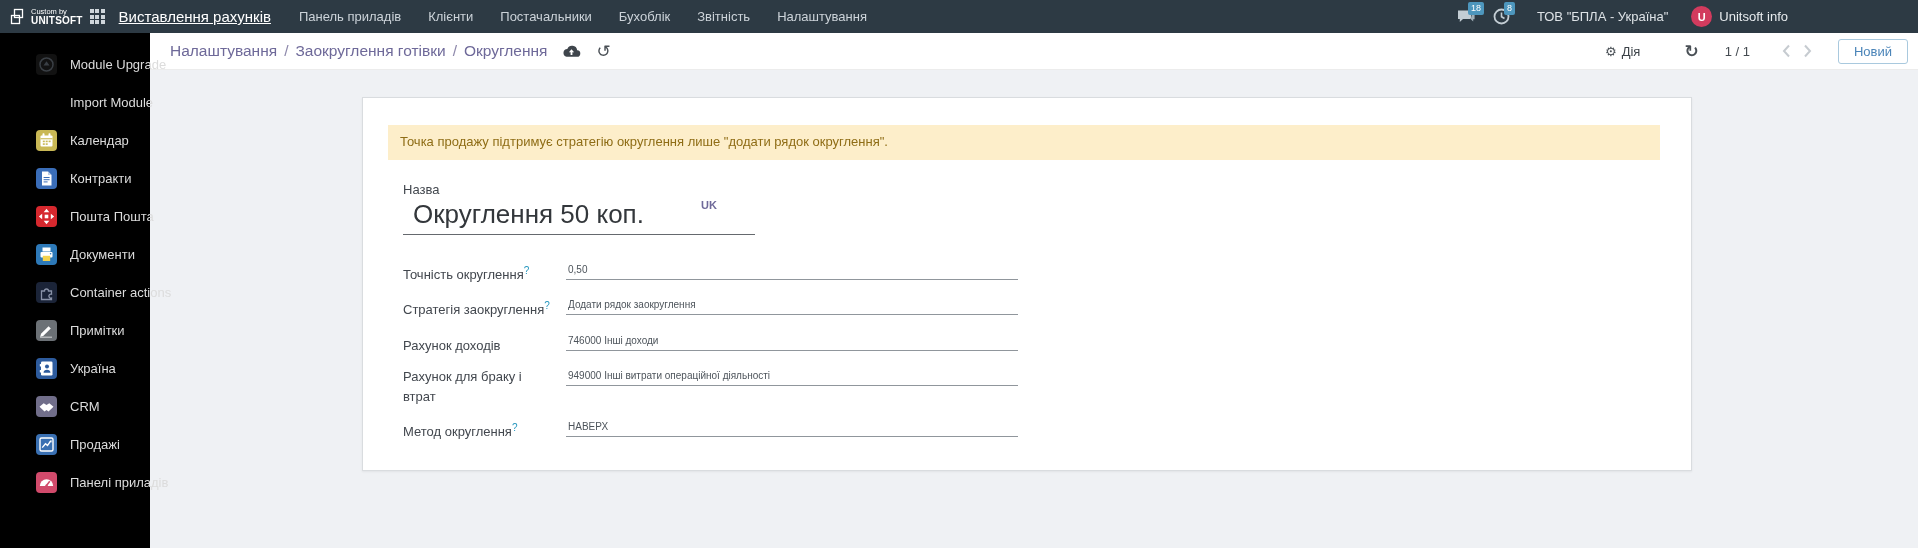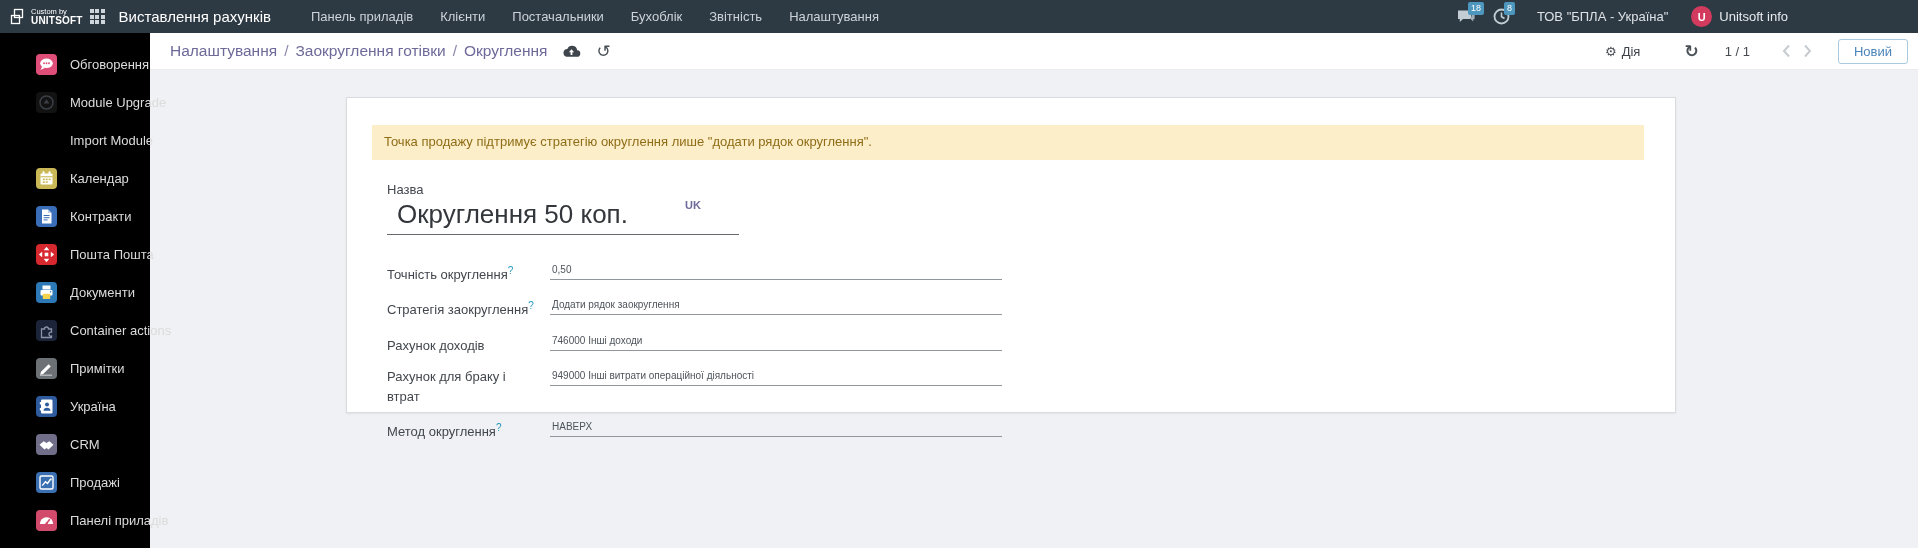--- a/index.html
+++ b/index.html
@@ -9,21 +9,21 @@
   
   .navbar { position:fixed; top:0; left:0; width:1918px; height:33px;
     background:var(--navbar_bg,#2d3a44); display:flex; align-items:center;
     padding:0 130px 0 10px; color:#dfe4e8; z-index:30; }
   .logo { display:flex; align-items:flex-end; gap:5px; margin-right:1px; }
   .logo-text { line-height:1; color:#fff; }
   .logo-top { font-size:7.5px; display:block; }
   .logo-bottom { font-size:10px; font-weight:bold; display:block; letter-spacing:.2px; }
   .grid-icon { display:grid; grid-template-columns:repeat(3,4px); grid-gap:1.5px; margin:0 14px 0 6px; cursor:pointer; }
   .grid-icon i { width:4px; height:4px; background:#cfd6db; display:block; }
-  .app-title { color:#fff; font-size:15px; margin-right:40px; cursor:pointer; white-space:nowrap; }
+  .app-title { color:#fff; font-size:15px; margin-right:28px; cursor:pointer; white-space:nowrap;text-decoration:underline; }
   .nav-menu { display:flex; align-items:center; gap:27px; font-size:13px; color:#ccd3d9; }
   .nav-menu span { cursor:pointer; white-space:nowrap; }
   .nav-right { margin-left:auto; display:flex; align-items:center; gap:17px; }
   .systray-icon { position:relative; cursor:pointer; display:flex; }
   .badge { position:absolute; top:-6px; left:11px; background:var(--badge_bg,#4d96bd);
     color:#fff; font-size:9px; padding:1px 3px; border-radius:2px; line-height:1.2; }
   .company { font-size:13px; color:#dde2e6; cursor:pointer; white-space:nowrap; margin-left:10px; }
   .user { display:flex; align-items:center; gap:7px; cursor:pointer; margin-left:6px; }
   .avatar { width:21px; height:21px; border-radius:50%; background:var(--avatar_bg,#d23b5e);
     color:#fff; font-size:11px; font-weight:bold; display:flex; align-items:center; justify-content:center; }
@@ -54,21 +54,21 @@
   .refresh-glyph { font-size:17px; font-weight:bold; color:#4a5056; cursor:pointer; margin-right:26px;
     font-family:"DejaVu Sans", sans-serif; line-height:1; }
   .pager-text { font-size:13px; color:#454b51; margin-right:32px; white-space:nowrap; }
   .pager-btn { cursor:pointer; display:flex; margin-right:12px; }
   .new-btn { margin-left:14px; background:#fff; border:1px solid #a9c9de;
     color:var(--new_button_color,#4a84b8); font-size:13px; padding:4px 15px;
     border-radius:3px; cursor:pointer; font-family:inherit; }
 
   
   .content { position:fixed; left:150px; top:70px; right:0; bottom:0; background:var(--page_bg,#eff1f4); }
-  .sheet { position:absolute; left:196px; top:27px; width:1330px; height:316px;
+  .sheet { position:absolute; left:212px; top:27px; width:1330px; height:374px;
     background:#fff; border:1px solid #d9dcdf; box-shadow:0 1px 2px rgba(0,0,0,.06); }
   .alert-warning { margin:27px 31px 0 25px; background:var(--warning_bg,#fdeeca);
     color:var(--warning_text,#8f6d16); font-size:13px; padding:9px 12px; line-height:1.3; }
 
   .oe-title { margin:22px 0 0 40px; }
   .o-label { font-size:13px; color:#42474e; }
   .name-wrap { position:relative; width:352px; border-bottom:1px solid #65696e;
     padding:1px 0 4px 10px; margin-top:1px; }
   .name-value { font-size:26px; color:#33373b; white-space:nowrap; }
   .lang-badge { position:absolute; right:38px; top:1px; font-size:11px; font-weight:bold;
@@ -133,32 +133,20 @@
     <span class="company">ТОВ "БПЛА - Україна"</span>
     <span class="user">
       <span class="avatar">U</span>
       <span class="user-name">Unitsoft info</span>
     </span>
   </div>
 </header>
 
 <aside class="sidebar">
   <div class="sb-item">
-    <span class="sb-icon" style="background: rgb(223, 78, 120);">
-      <svg width="21" height="21" viewBox="0 0 21 21">
-          <ellipse cx="10.5" cy="9.3" rx="6.3" ry="4.8" fill="#fff"></ellipse>
-          <path d="M6.2 12.5l-1.7 3.6 4.3-2z" fill="#fff"></path>
-          <circle cx="8" cy="9.3" r=".95" fill="#df4e78"></circle>
-          <circle cx="10.5" cy="9.3" r=".95" fill="#df4e78"></circle>
-          <circle cx="13" cy="9.3" r=".95" fill="#df4e78"></circle>
-        </svg>
-    </span>
-    <span class="sb-label">Обговорення</span>
-  </div>
-  <div class="sb-item">
     <span class="sb-icon" style="background: rgb(18, 18, 18);">
       <svg width="21" height="21" viewBox="0 0 21 21">
           <circle cx="10.5" cy="10.5" r="6.5" fill="none" stroke="#3a3f45" stroke-width="1.5"></circle>
           <path d="M10.5 7.2l3 4.2h-6z" fill="#3a3f45"></path>
         </svg>
     </span>
     <span class="sb-label">Module Upgrade</span>
   </div>
   <div class="sb-item">
     <span class="sb-icon" style="background: rgb(0, 0, 0);"></span>

